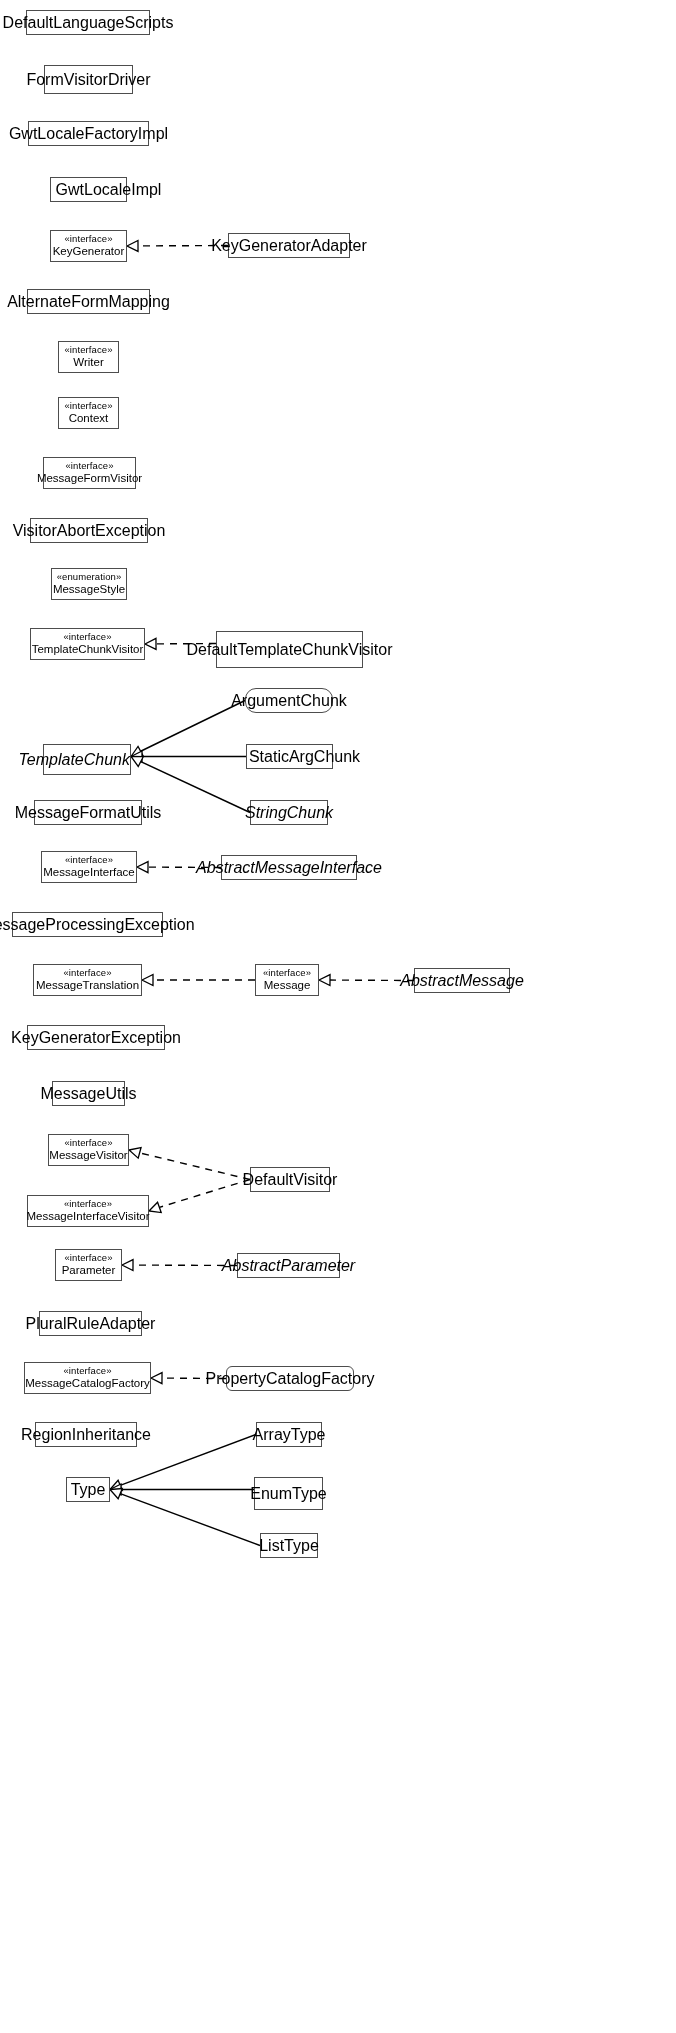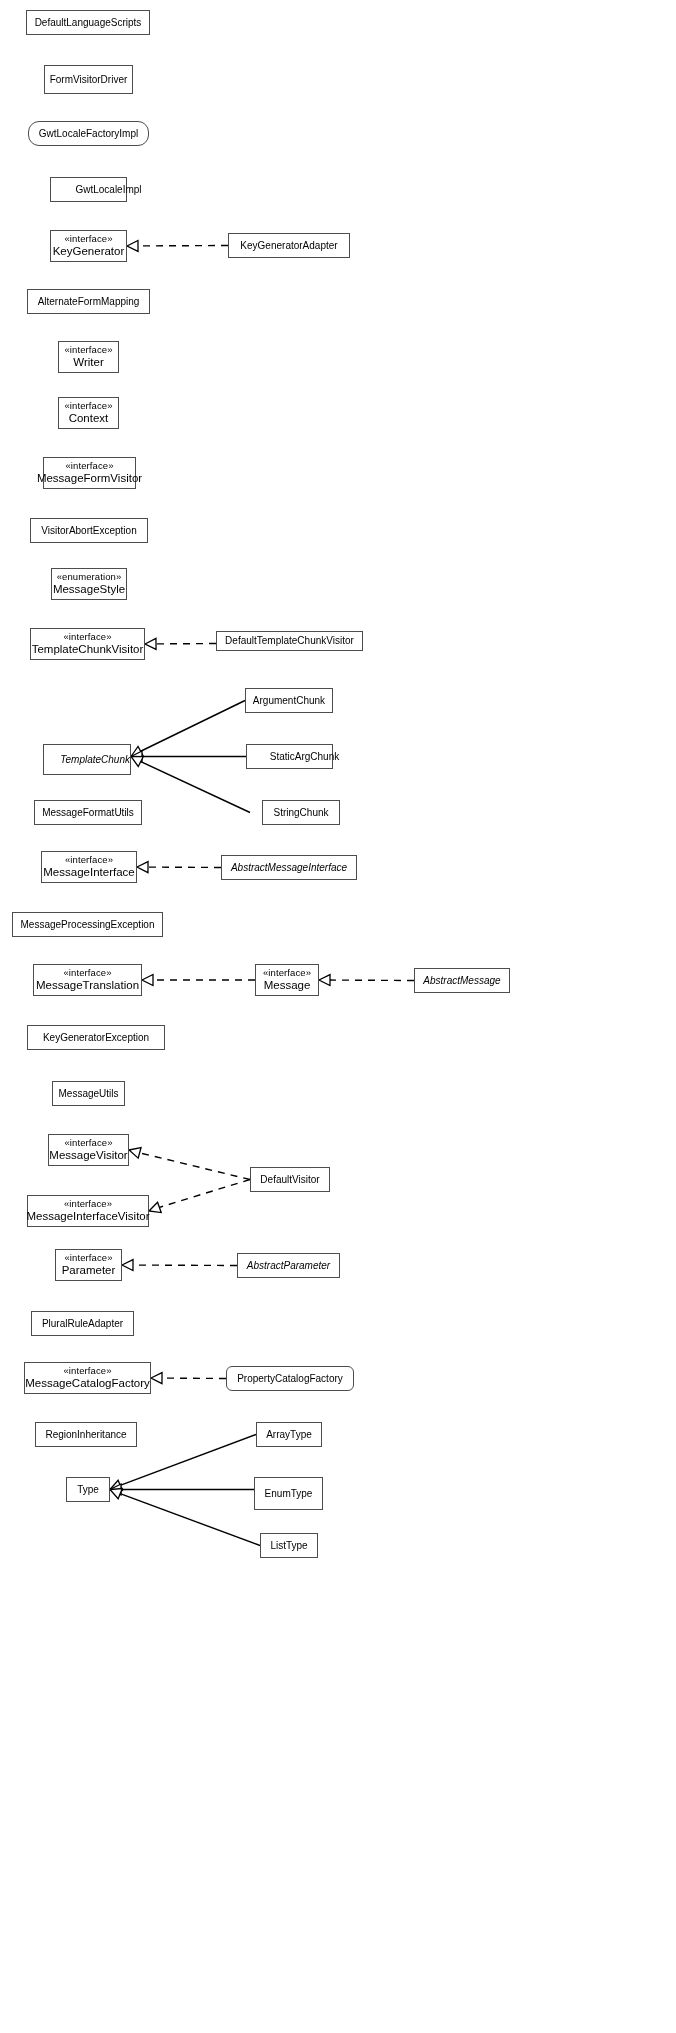--- a/index.html
+++ b/index.html
@@ -44,21 +44,21 @@
     font-size: 9.5px;
     letter-spacing: 0.1px;
   }
   .node .nname {
     font-size: 11.5px;
   }
   .node.abstract .nname {
     font-style: italic;
   }
   .node.single .nname {
-    font-size: 10px;
+    font-size: 16px;
   }
 </style>
 </head>
 <body>
 
 <div id="diagram">
   <svg id="edges" xmlns="http://www.w3.org/2000/svg">
       <g>
         <line x1="228" y1="245.5" x2="137.99983025084296" y2="245.93888983193978" stroke="#000000" stroke-width="1.4" stroke-dasharray="7,6"></line>
         <polygon points="127,246 137.96927516681285,240.4389747065183 138.03038533487307,251.43880495736124" fill="#ffffff" stroke="#000000" stroke-width="1.3" stroke-linejoin="miter"></polygon>
@@ -120,21 +120,21 @@
         <polygon points="110,1489.5 122.2583858371925,1488.5090526419037 118.14778938879262,1498.7121402548962" fill="#ffffff" stroke="#000000" stroke-width="1.3" stroke-linejoin="miter"></polygon>
       </g>
     </svg>
   <div id="nodes">
       <div class="node single" style="left: 26px; top: 10px; width: 124px; height: 25px;">
         <div class="nname">DefaultLanguageScripts</div>
       </div>
       <div class="node single" style="left: 44px; top: 65px; width: 89px; height: 29px;">
         <div class="nname">FormVisitorDriver</div>
       </div>
-      <div class="node single" style="left: 28px; top: 121px; width: 121px; height: 25px; border-radius: 11px;">
+      <div class="node single" style="left: 28px; top: 121px; width: 121px; height: 25px;">
         <div class="nname">GwtLocaleFactoryImpl</div>
       </div>
       <div class="node single" style="left: 50px; top: 177px; width: 77px; height: 25px; padding-left: 40px;">
         <div class="nname">GwtLocaleImpl</div>
       </div>
       <div class="node" style="left: 50px; top: 230px; width: 77px; height: 32px;">
         <div class="stereo">«interface»</div>
         <div class="nname">KeyGenerator</div>
       </div>
       <div class="node single" style="left: 228px; top: 233px; width: 122px; height: 25px;">
@@ -159,36 +159,36 @@
         <div class="nname">VisitorAbortException</div>
       </div>
       <div class="node" style="left: 51px; top: 568px; width: 76px; height: 32px;">
         <div class="stereo">«enumeration»</div>
         <div class="nname">MessageStyle</div>
       </div>
       <div class="node" style="left: 30px; top: 628px; width: 115px; height: 32px;">
         <div class="stereo">«interface»</div>
         <div class="nname">TemplateChunkVisitor</div>
       </div>
-      <div class="node single" style="left: 216px; top: 631px; width: 147px; height: 20px;">
+      <div class="node single" style="left: 216px; top: 631px; width: 147px; height: 37px;">
         <div class="nname">DefaultTemplateChunkVisitor</div>
       </div>
-      <div class="node single" style="left: 245px; top: 688px; width: 88px; height: 25px;">
+      <div class="node single" style="left: 245px; top: 688px; width: 88px; height: 25px; border-radius: 11px;">
         <div class="nname">ArgumentChunk</div>
       </div>
       <div class="node abstract single" style="left: 43px; top: 744px; width: 88px; height: 31px; align-items: flex-end;">
         <div class="nname">TemplateChunk</div>
       </div>
       <div class="node single" style="left: 246px; top: 744px; width: 87px; height: 25px; padding-left: 30px;">
         <div class="nname">StaticArgChunk</div>
       </div>
       <div class="node single" style="left: 34px; top: 800px; width: 108px; height: 25px;">
         <div class="nname">MessageFormatUtils</div>
       </div>
-      <div class="node single" style="left: 262px; top: 800px; width: 78px; height: 25px;">
+      <div class="node single" style="left: 250px; top: 800px; width: 78px; height: 25px; font-style: italic;">
         <div class="nname">StringChunk</div>
       </div>
       <div class="node" style="left: 41px; top: 851px; width: 96px; height: 32px;">
         <div class="stereo">«interface»</div>
         <div class="nname">MessageInterface</div>
       </div>
       <div class="node abstract single" style="left: 221px; top: 855px; width: 136px; height: 25px;">
         <div class="nname">AbstractMessageInterface</div>
       </div>
       <div class="node single" style="left: 12px; top: 912px; width: 151px; height: 25px;">
@@ -222,21 +222,21 @@
         <div class="stereo">«interface»</div>
         <div class="nname">MessageInterfaceVisitor</div>
       </div>
       <div class="node" style="left: 55px; top: 1249px; width: 67px; height: 32px;">
         <div class="stereo">«interface»</div>
         <div class="nname">Parameter</div>
       </div>
       <div class="node abstract single" style="left: 237px; top: 1253px; width: 103px; height: 25px;">
         <div class="nname">AbstractParameter</div>
       </div>
-      <div class="node single" style="left: 31px; top: 1311px; width: 103px; height: 25px;">
+      <div class="node single" style="left: 39px; top: 1311px; width: 103px; height: 25px;">
         <div class="nname">PluralRuleAdapter</div>
       </div>
       <div class="node" style="left: 24px; top: 1362px; width: 127px; height: 32px;">
         <div class="stereo">«interface»</div>
         <div class="nname">MessageCatalogFactory</div>
       </div>
       <div class="node single" style="left: 226px; top: 1366px; width: 128px; height: 25px; border-radius: 6px;">
         <div class="nname">PropertyCatalogFactory</div>
       </div>
       <div class="node single" style="left: 35px; top: 1422px; width: 102px; height: 25px;">

